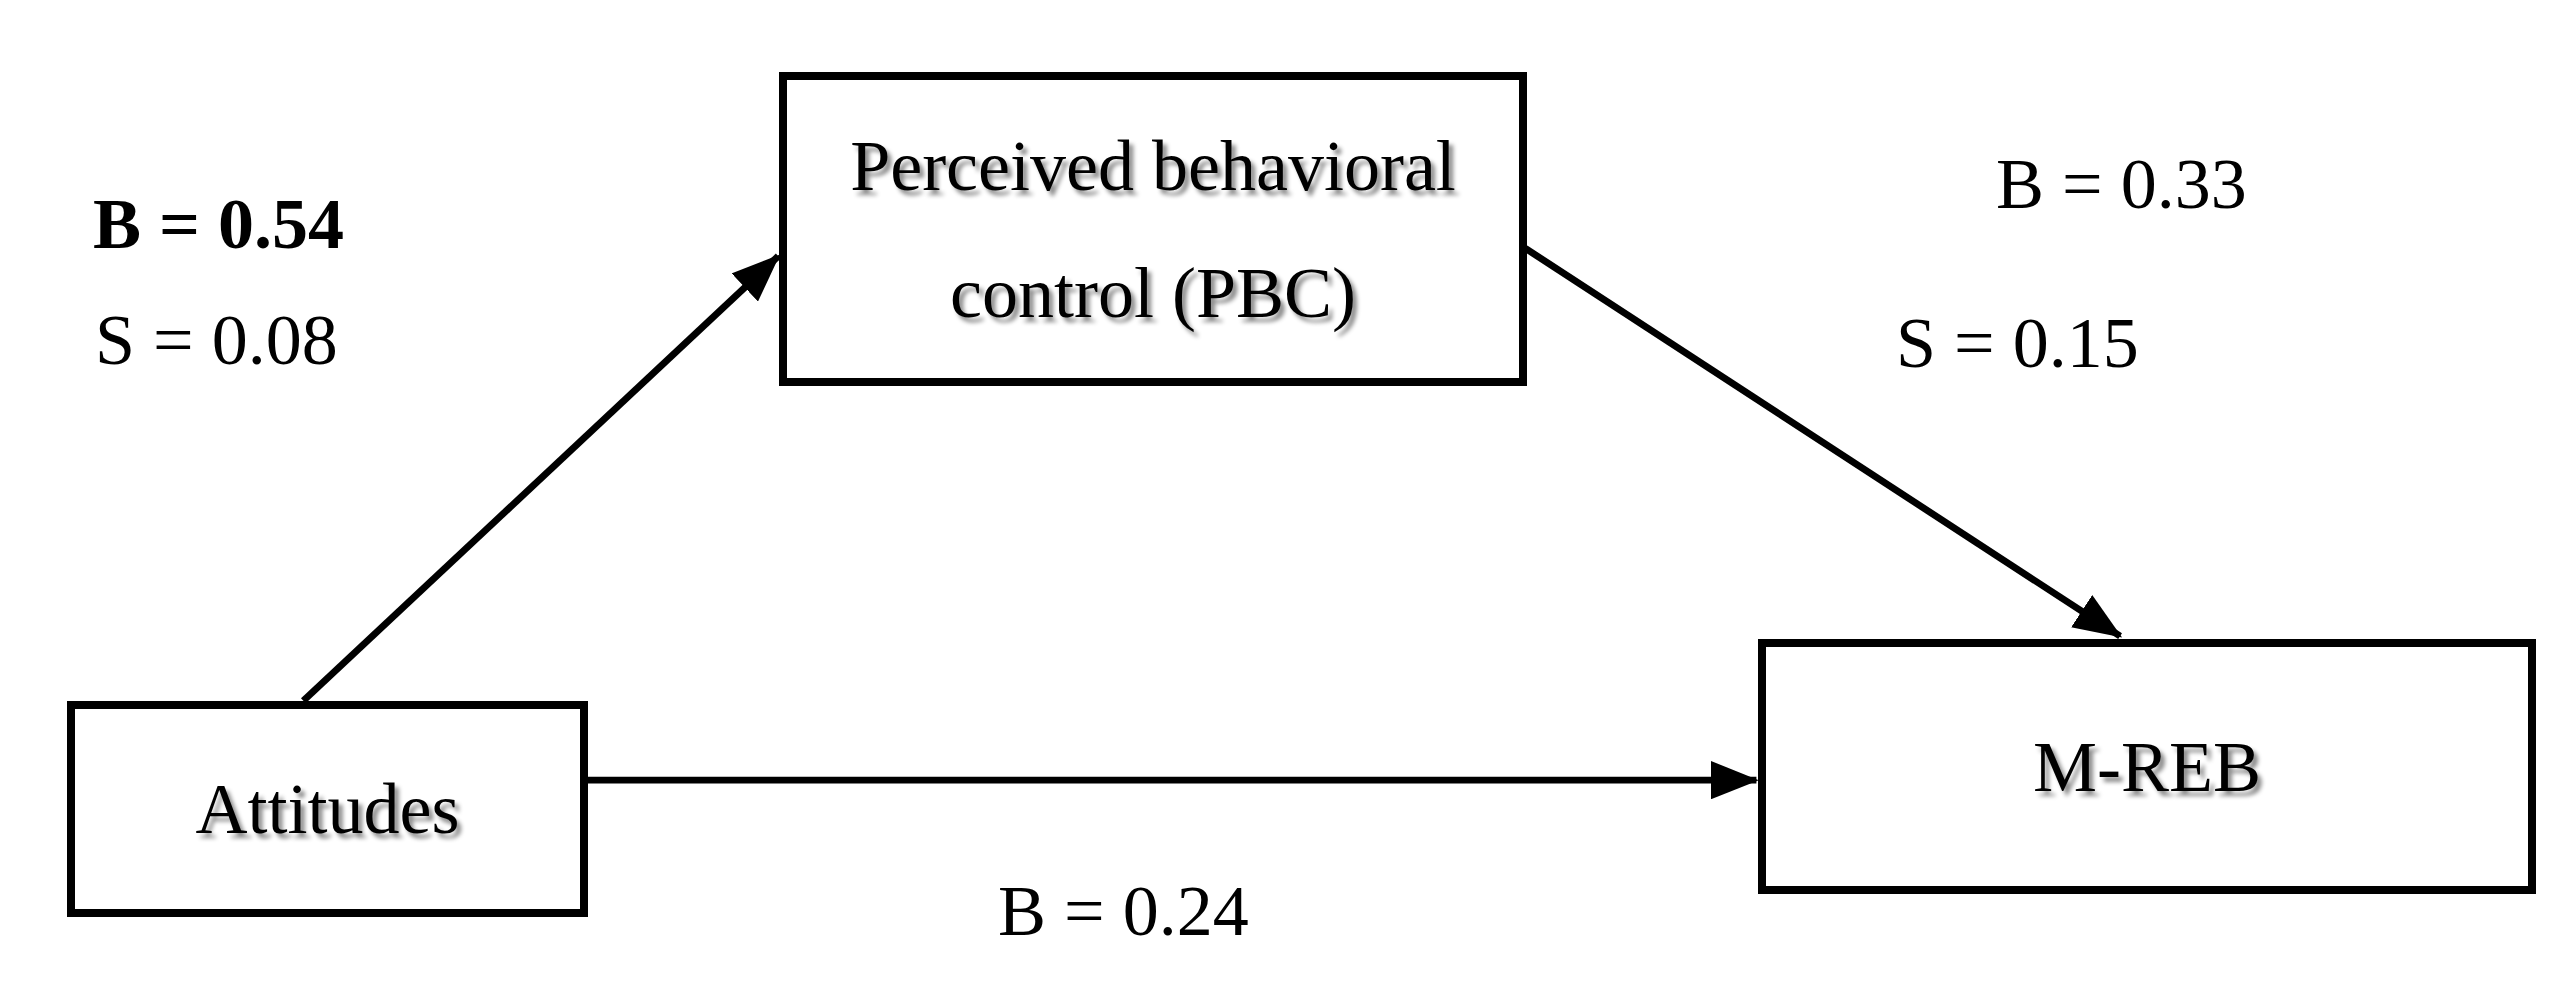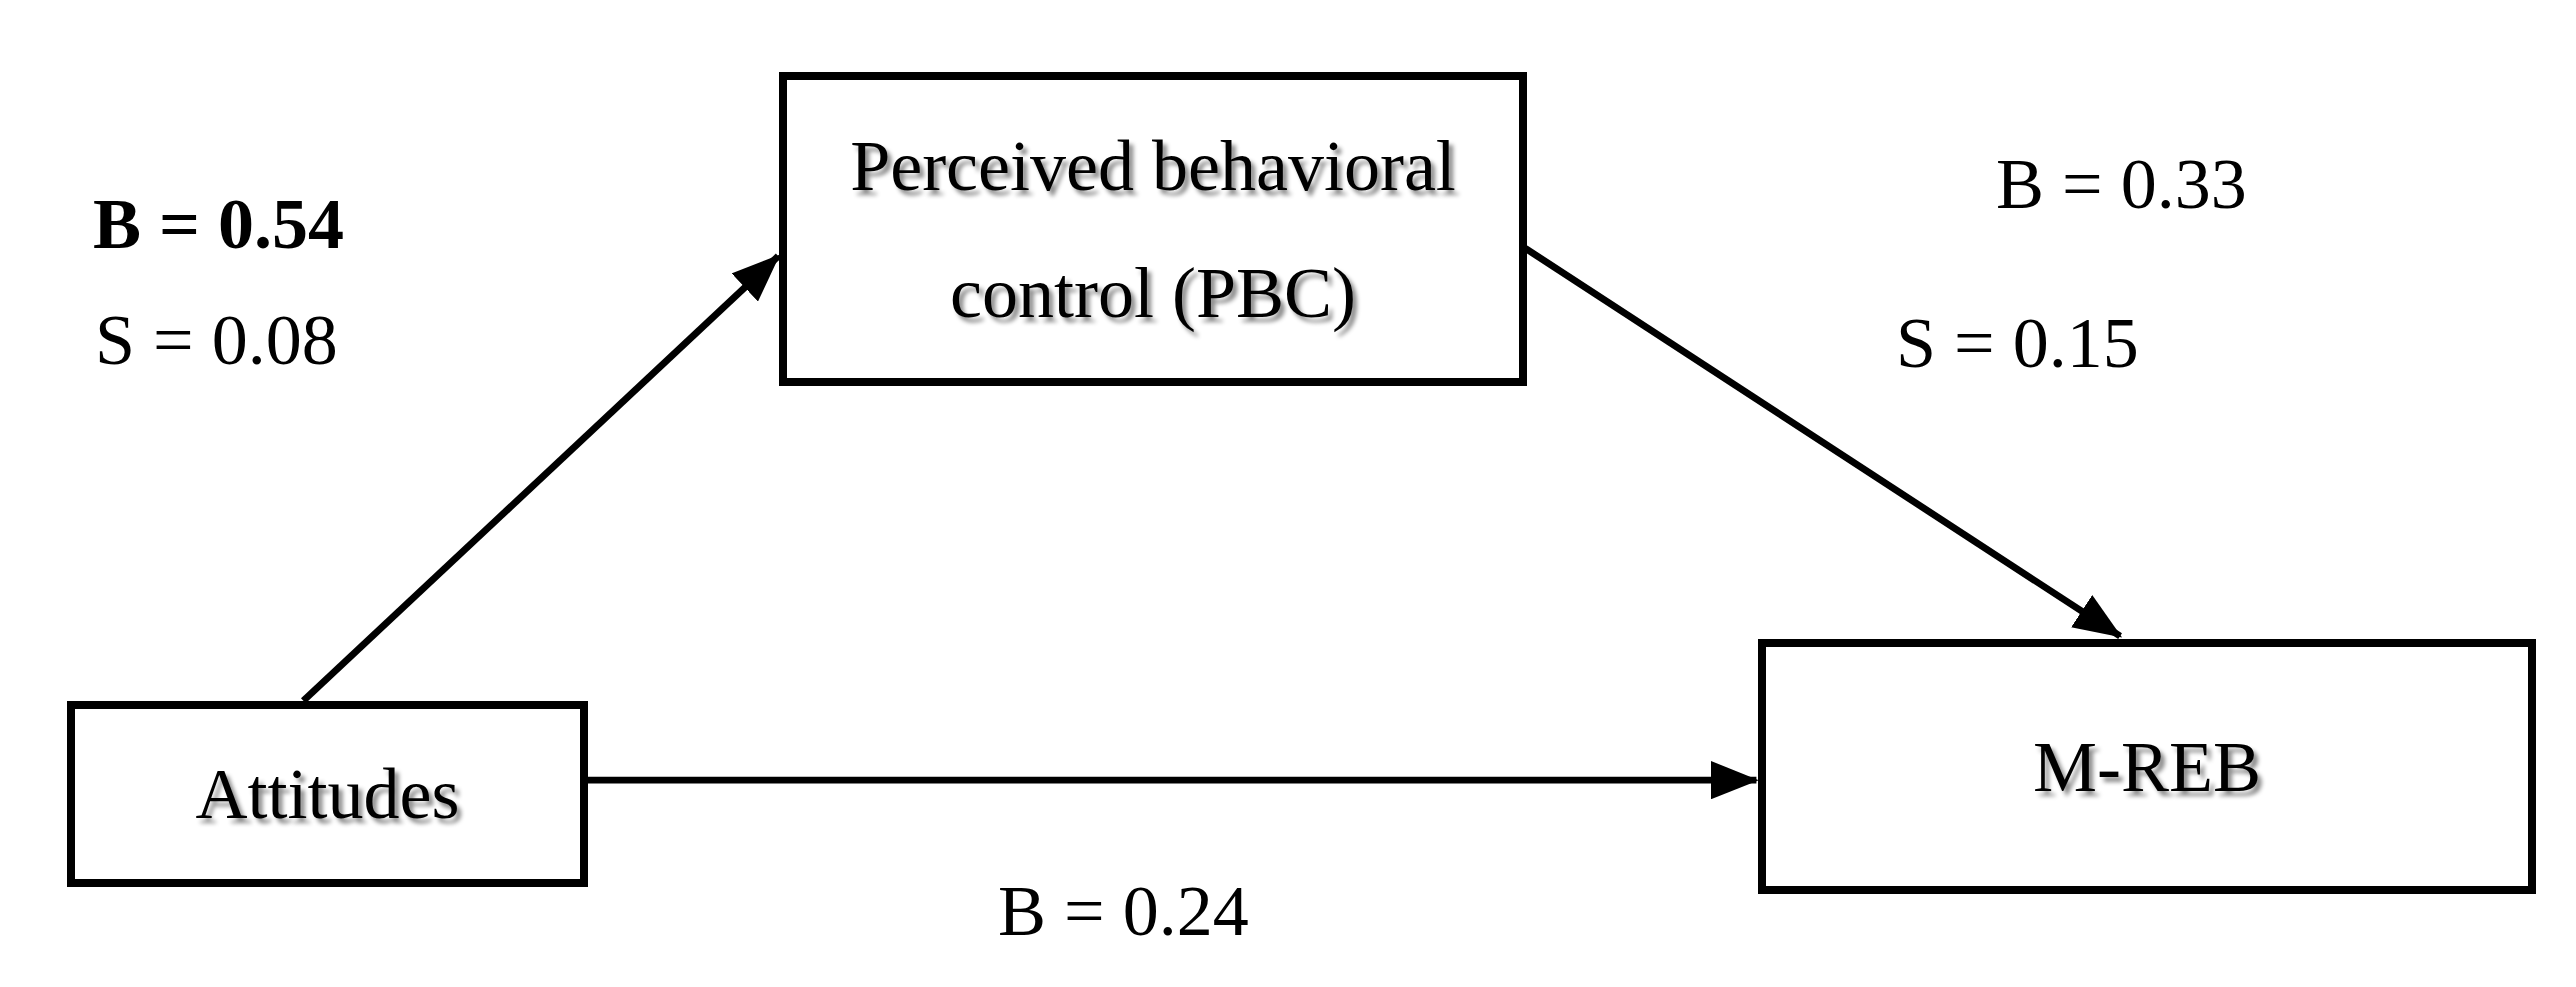--- a/index.html
+++ b/index.html
@@ -31,21 +31,21 @@
     display: flex;
     flex-direction: column;
     align-items: center;
     justify-content: center;
     text-align: center;
     z-index: 2;
     font-size: 72px;
     line-height: 1.0;
     text-shadow: 4.3px 5.2px 4.3px rgba(0,0,0,0.45);
   }
-  #node-attitudes { left: 67px;   top: 701px; width: 521px; height: 186px; }
+  #node-attitudes { left: 67px;   top: 701px; width: 521px; height: 216px; }
   #node-pbc       { left: 779px;  top: 72px;  width: 748px; height: 314px; row-gap: 55px; }
   #node-mreb      { left: 1758px; top: 639px; width: 778px; height: 255px; }
   .edge-label {
     position: absolute;
     font-size: 72px;
     line-height: 1.15;
     white-space: nowrap;
     z-index: 3;
   }
   #label-a-pbc-b  { left: 93px;  top: 183px; font-weight: bold;  }

